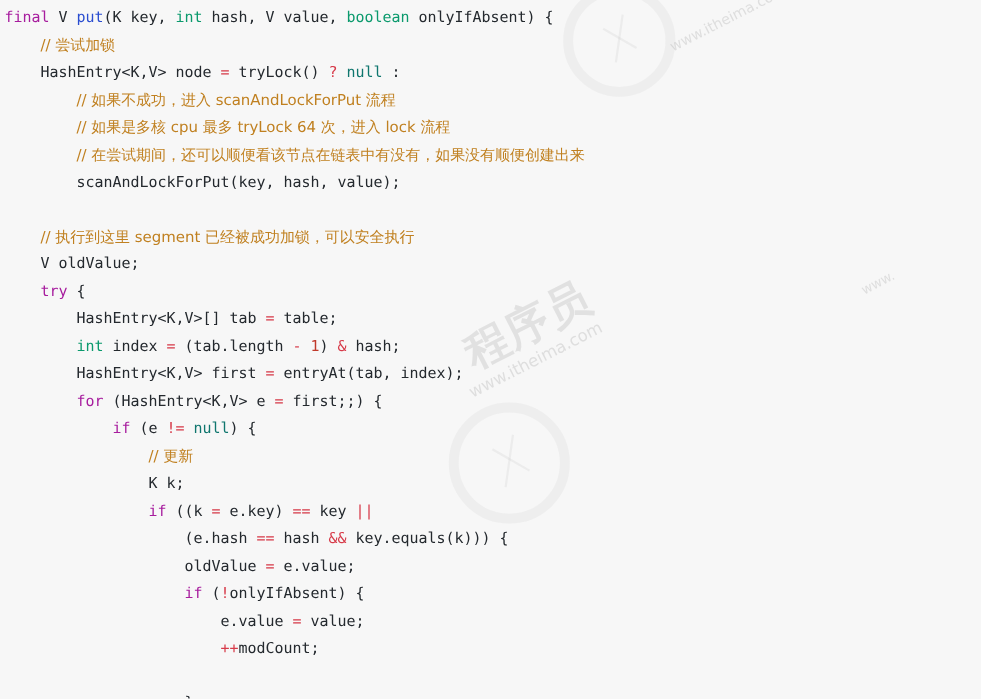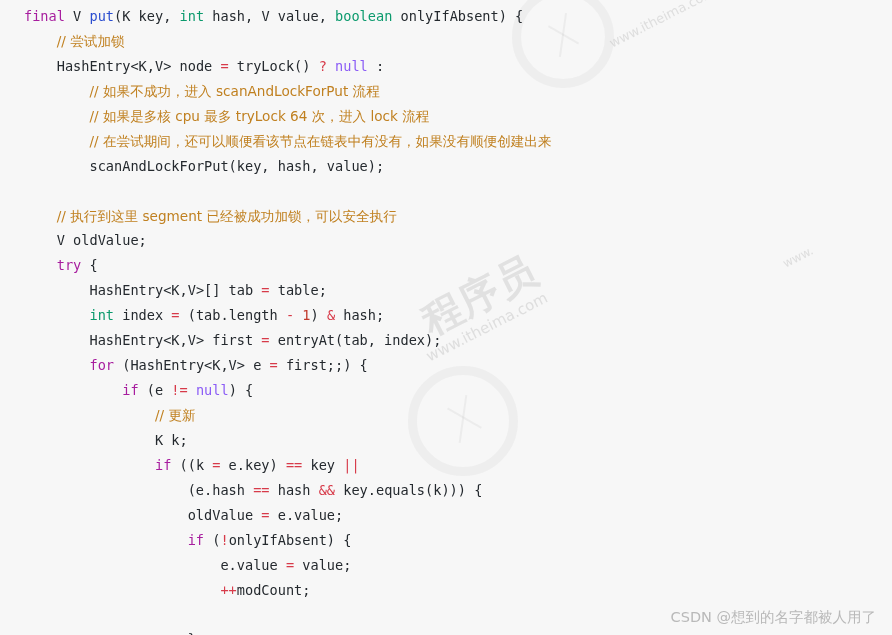--- a/index.html
+++ b/index.html
@@ -76,33 +76,33 @@
     z-index: 3;
     padding: 4px 0 0 0;
     font-size: 13.6px;
     line-height: 24.95px;
     white-space: pre;
     color: #24292e;
     -webkit-font-smoothing: antialiased;
   }
   .line {
     height: 24.95px;
-    padding-left: 24px;
+    padding-left: 4px;
     white-space: pre;
   }
 
   
   .kw   { color: #a71d9e; }            
   .type { color: #0b9a6d; }            
   .fn   { color: #2a4dd0; }            
   .op   { color: #d73a49; }            
   .num  { color: #c0392b; }
   .cmt  { color: #c08020; }            
   .pl   { color: #24292e; }            
-  .nul  { color: #8b5cf6; }            
+  .nul  { color: #0f766e; }            
 
   .cmt-cn {
     font-family: "DejaVu Sans", "Liberation Sans", sans-serif;
     margin-top: 23px;
   }
 
   
   .csdn-mark {
     position: absolute;
     right: 16px;
@@ -121,14 +121,13 @@
 
   <div class="wm-circle" style="left:512px; top:-14px; width:84px; height:84px;"></div>
   <div class="wm-circle" style="left:408px; top:366px; width:92px; height:92px;"></div>
   <div class="wm-www" style="left:604px; top:10px; font-size:13px;">www.itheima.com</div>
   <div class="wm-text-diag" style="left:418px; top:268px; font-size:40px;">程序员</div>
   <div class="wm-www" style="left:420px; top:318px; font-size:15px;">www.itheima.com</div>
   <div class="wm-www" style="left:782px; top:250px; font-size:12px;">www.</div>
 
   <div class="code" id="code-block"><div class="line"><span></span><span class="kw">final</span><span class="pl"> </span><span class="pl">V</span><span class="pl"> </span><span class="fn">put</span><span class="pl">(K key, </span><span class="type">int</span><span class="pl"> hash, V value, </span><span class="type">boolean</span><span class="pl"> onlyIfAbsent) {</span></div><div class="line"><span>    </span><span class="cmt cmt-cn">// 尝试加锁</span></div><div class="line"><span>    </span><span class="pl">HashEntry&lt;K,V&gt; node </span><span class="op">=</span><span class="pl"> tryLock() </span><span class="op">?</span><span class="pl"> </span><span class="nul">null</span><span class="pl"> :</span></div><div class="line"><span>        </span><span class="cmt cmt-cn">// 如果不成功，进入 scanAndLockForPut 流程</span></div><div class="line"><span>        </span><span class="cmt cmt-cn">// 如果是多核 cpu 最多 tryLock 64 次，进入 lock 流程</span></div><div class="line"><span>        </span><span class="cmt cmt-cn">// 在尝试期间，还可以顺便看该节点在链表中有没有，如果没有顺便创建出来</span></div><div class="line"><span>        </span><span class="pl">scanAndLockForPut(key, hash, value);</span></div><div class="line">&nbsp;</div><div class="line"><span>    </span><span class="cmt cmt-cn">// 执行到这里 segment 已经被成功加锁，可以安全执行</span></div><div class="line"><span>    </span><span class="pl">V oldValue;</span></div><div class="line"><span>    </span><span class="kw">try</span><span class="pl"> {</span></div><div class="line"><span>        </span><span class="pl">HashEntry&lt;K,V&gt;[] tab </span><span class="op">=</span><span class="pl"> table;</span></div><div class="line"><span>        </span><span class="type">int</span><span class="pl"> index </span><span class="op">=</span><span class="pl"> (tab.length </span><span class="op">-</span><span class="pl"> </span><span class="num">1</span><span class="pl">) </span><span class="op">&amp;</span><span class="pl"> hash;</span></div><div class="line"><span>        </span><span class="pl">HashEntry&lt;K,V&gt; first </span><span class="op">=</span><span class="pl"> entryAt(tab, index);</span></div><div class="line"><span>        </span><span class="kw">for</span><span class="pl"> (HashEntry&lt;K,V&gt; e </span><span class="op">=</span><span class="pl"> first;;) {</span></div><div class="line"><span>            </span><span class="kw">if</span><span class="pl"> (e </span><span class="op">!=</span><span class="pl"> </span><span class="nul">null</span><span class="pl">) {</span></div><div class="line"><span>                </span><span class="cmt cmt-cn">// 更新</span></div><div class="line"><span>                </span><span class="pl">K k;</span></div><div class="line"><span>                </span><span class="kw">if</span><span class="pl"> ((k </span><span class="op">=</span><span class="pl"> e.key) </span><span class="op">==</span><span class="pl"> key </span><span class="op">||</span></div><div class="line"><span>                    </span><span class="pl">(e.hash </span><span class="op">==</span><span class="pl"> hash </span><span class="op">&amp;&amp;</span><span class="pl"> key.equals(k))) {</span></div><div class="line"><span>                    </span><span class="pl">oldValue </span><span class="op">=</span><span class="pl"> e.value;</span></div><div class="line"><span>                    </span><span class="kw">if</span><span class="pl"> (</span><span class="op">!</span><span class="pl">onlyIfAbsent) {</span></div><div class="line"><span>                        </span><span class="pl">e.value </span><span class="op">=</span><span class="pl"> value;</span></div><div class="line"><span>                        </span><span class="op">++</span><span class="pl">modCount;</span></div><div class="line">&nbsp;</div><div class="line"><span>                    </span><span class="pl">}</span></div></div>
 
-  <div class="csdn-mark">CSDN @想到的名字都被人用了</div>
 </div>
 
 </body></html>

